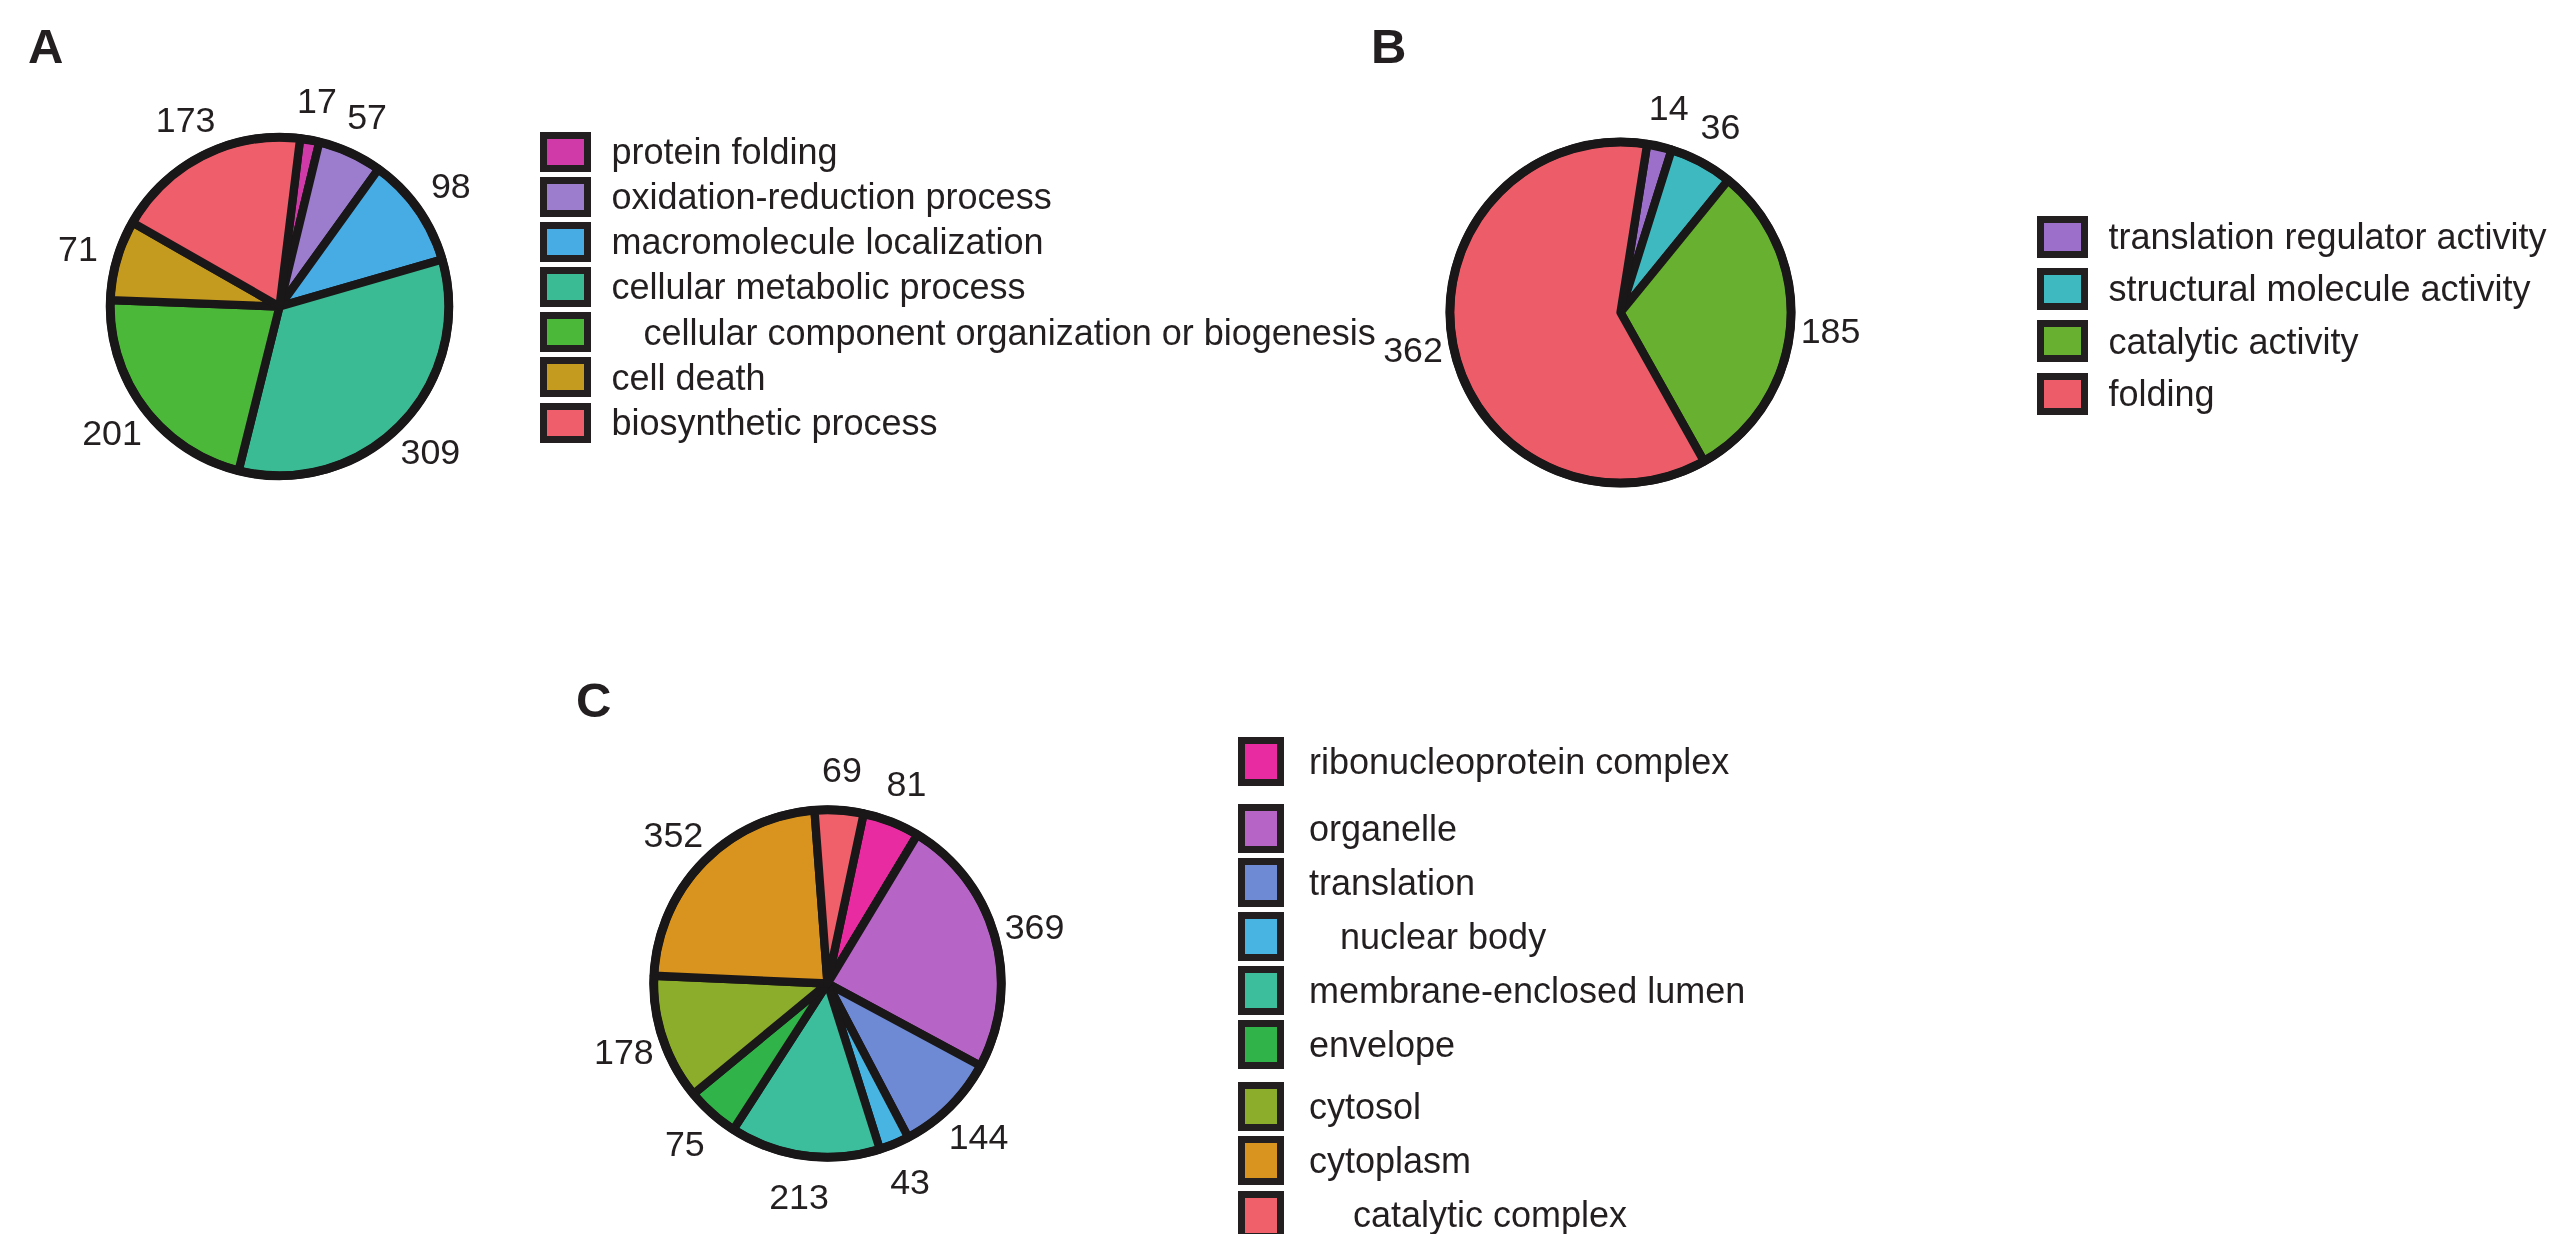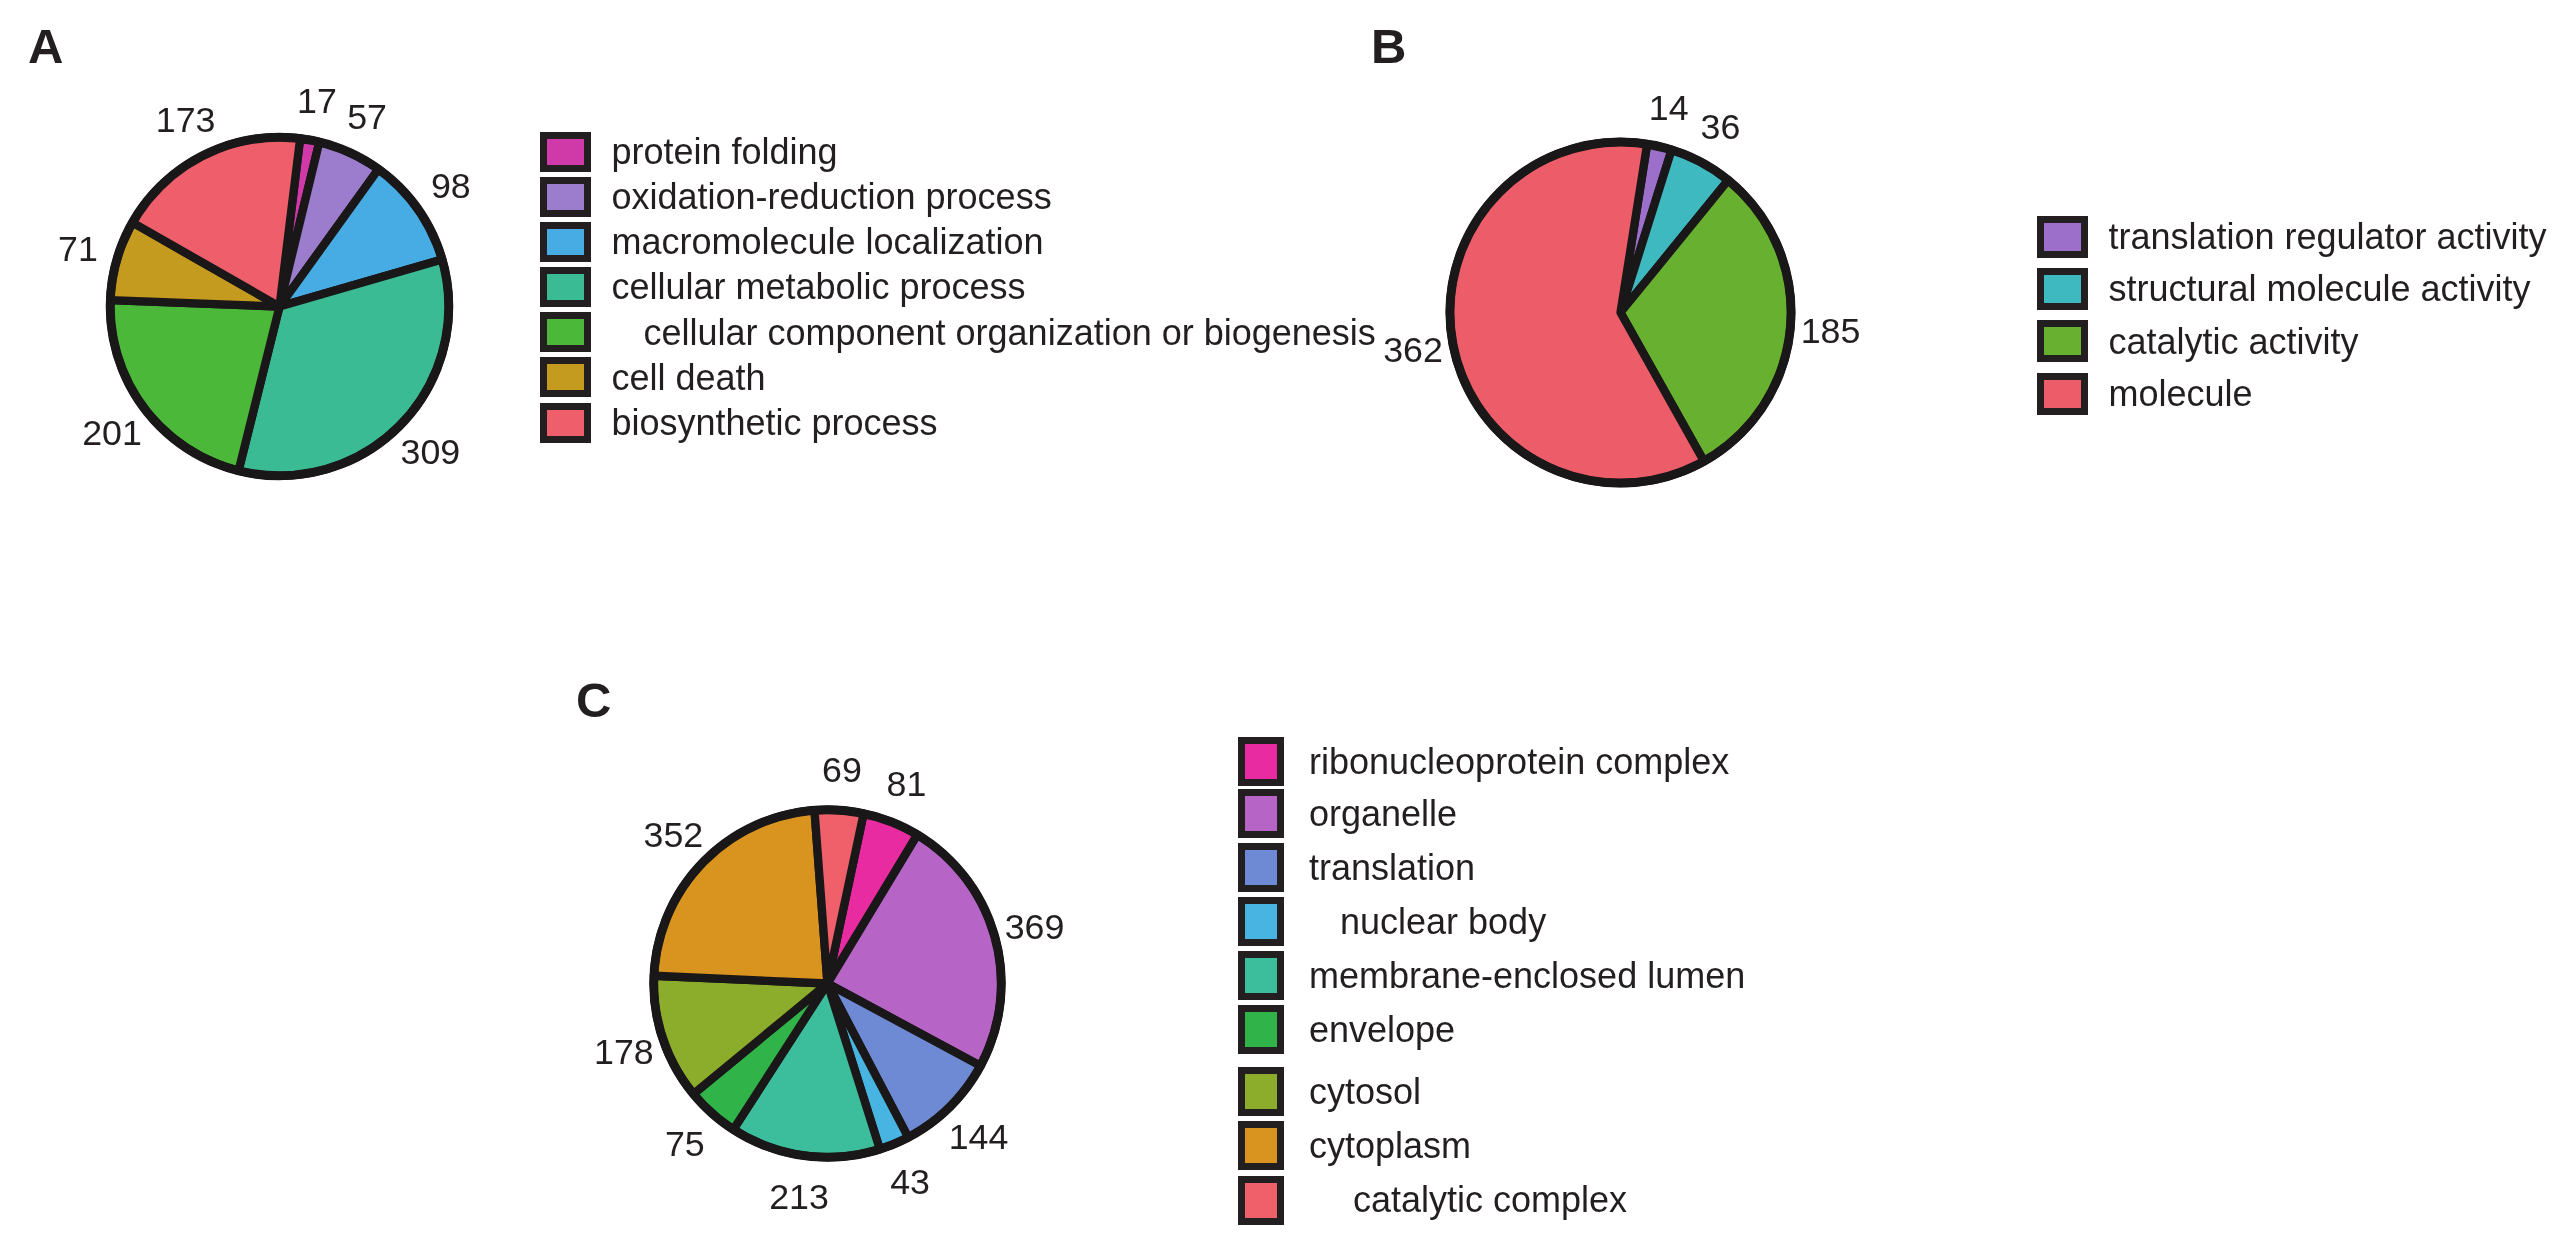--- a/index.html
+++ b/index.html
@@ -149,25 +149,25 @@
         <div class="legend-row" style="height: 42px; margin-bottom: 10.2px;">
           <div class="legend-swatch" style="width: 51px; height: 42px; background: rgb(63, 185, 192);"></div>
           <span class="legend-label" style="margin-left: 20.4px;">structural molecule activity</span>
         </div>
         <div class="legend-row" style="height: 42px; margin-bottom: 10.2px;">
           <div class="legend-swatch" style="width: 51px; height: 42px; background: rgb(104, 176, 47);"></div>
           <span class="legend-label" style="margin-left: 20.4px;">catalytic activity</span>
         </div>
         <div class="legend-row" style="height: 42px; margin-bottom: 10.2px;">
           <div class="legend-swatch" style="width: 51px; height: 42px; background: rgb(237, 92, 105);"></div>
-          <span class="legend-label" style="margin-left: 20.4px;">molecule</span>
+          <span class="legend-label" style="margin-left: 20.4px;">folding</span>
         </div>
       </div>
       <div class="legend" style="left: 1238px; top: 737px;">
-        <div class="legend-row" style="height: 49px; margin-bottom: 3px;">
+        <div class="legend-row" style="height: 49px; margin-bottom: 18px;">
           <div class="legend-swatch" style="width: 46px; height: 49px; background: rgb(232, 43, 160);"></div>
           <span class="legend-label" style="margin-left: 25px;">ribonucleoprotein complex</span>
         </div>
         <div class="legend-row" style="height: 49px; margin-bottom: 5.1px;">
           <div class="legend-swatch" style="width: 46px; height: 49px; background: rgb(182, 101, 198);"></div>
           <span class="legend-label" style="margin-left: 25px;">organelle</span>
         </div>
         <div class="legend-row" style="height: 49px; margin-bottom: 5.1px;">
           <div class="legend-swatch" style="width: 46px; height: 49px; background: rgb(110, 138, 213);"></div>
           <span class="legend-label" style="margin-left: 25px;">translation</span>

